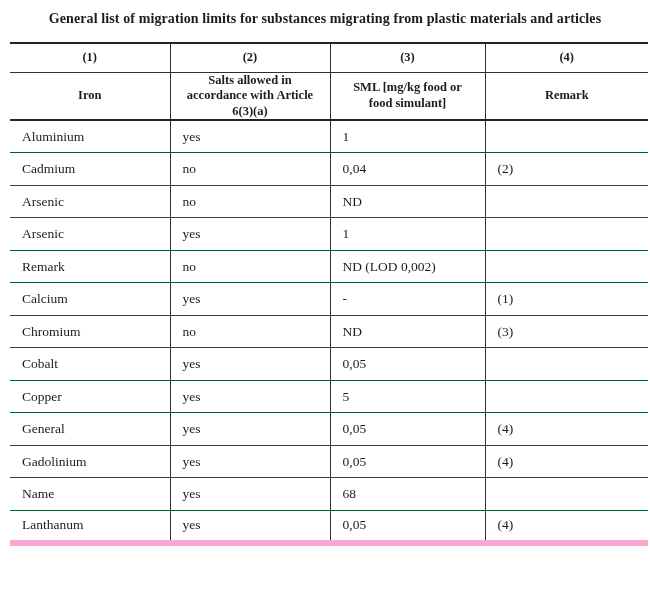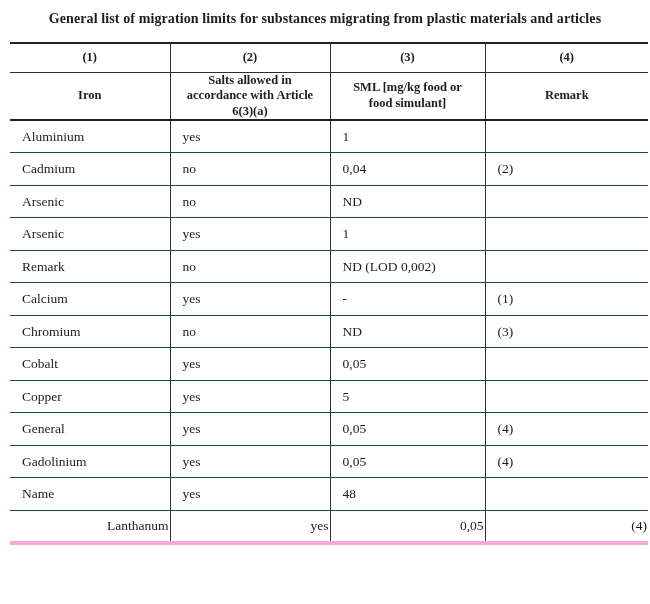--- a/index.html
+++ b/index.html
@@ -65,22 +65,21 @@
     white-space: normal;
   }
   tbody td {
     height: 32.5px;
     font-size: 13.5px;
     padding-left: 12px;
     vertical-align: middle;
     border-bottom: 1px solid #14532d;
   }
   tbody tr:last-child td {
-    border-bottom: 4px solid #f9a8d4;
-    text-align: right;
+    border-bottom: 6px solid #f9a8d4;
   }
 </style>
 </head>
 <body>
 
 <div class="page">
 
   <div class="doc-title">General list of migration limits for substances migrating from plastic materials and articles</div>
 
   <table class="migration">
@@ -167,21 +166,21 @@
     </tr>
         <tr>
       <td>Gadolinium</td>
       <td>yes</td>
       <td>0,05</td>
       <td>(4)</td>
     </tr>
         <tr>
       <td>Name</td>
       <td>yes</td>
-      <td>48</td>
+      <td>68</td>
       <td></td>
     </tr>
         <tr>
       <td>Lanthanum</td>
       <td>yes</td>
       <td>0,05</td>
       <td>(4)</td>
     </tr>
       </tbody>
   </table>

